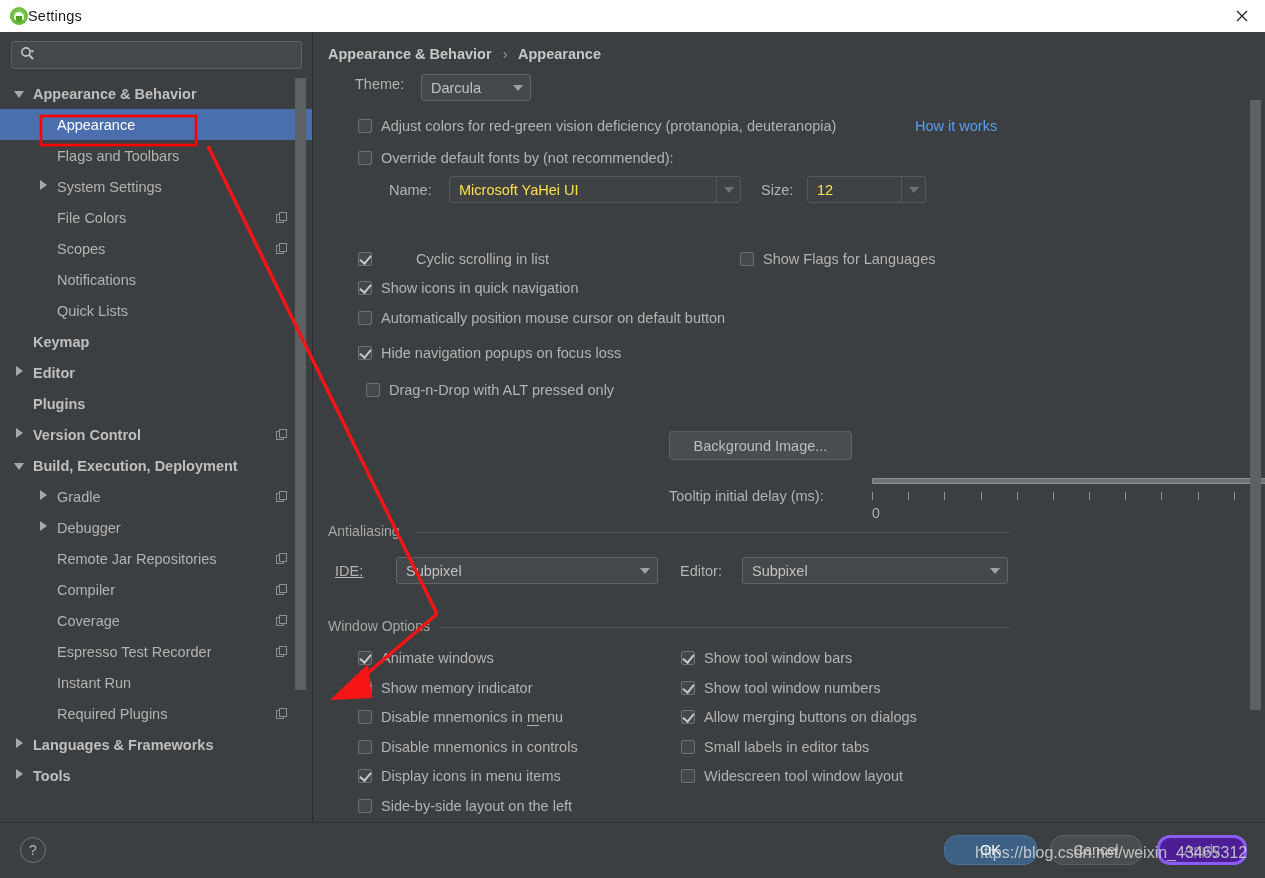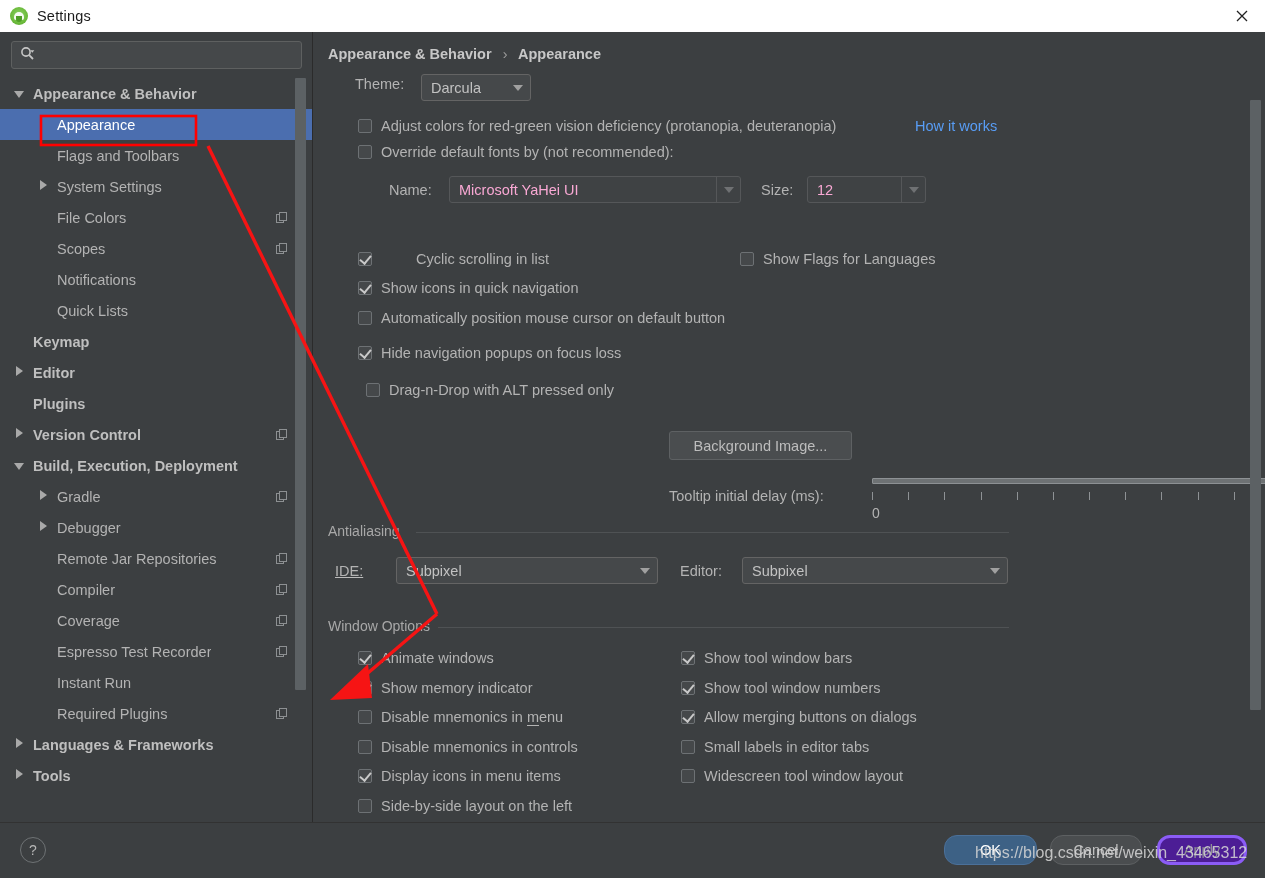--- a/index.html
+++ b/index.html
@@ -23,21 +23,21 @@
   }
   #app-icon:after{
     content:""; position:absolute; left:4px; top:5px; width:10px; height:8px;
     border-radius:5px 5px 2px 2px; background:#ffffff; opacity:.92;
   }
   #app-icon:before{
     content:""; position:absolute; left:6px; top:9px; width:6px; height:6px;
     background:#4f9c27; border-radius:0 0 3px 3px; z-index:2;
   }
   #title-text{
-    margin-left:9px; color:#1b1b1b; font-size:14.5px; letter-spacing:.2px;
+    color:#1b1b1b; font-size:14.5px; letter-spacing:.2px;
   }
   #close-btn{
     position:absolute; right:0; top:0; width:46px; height:32px;
     display:flex; align-items:center; justify-content:center; cursor:default;
   }
   #close-btn svg{ display:block; }
 
   
   #sidebar{
     position:absolute; left:0; top:32px; width:313px; height:790px;
@@ -109,21 +109,21 @@
     padding:0 0 0 9px; font-size:14.5px; color:#c2c2c2;
   }
   .combo .val{ flex:1 1 auto; white-space:nowrap; overflow:hidden; }
   .combo .caret{
     width:24px; flex:0 0 auto; display:flex; align-items:center; justify-content:center;
   }
   .combo .caret:after{
     content:""; border-left:5px solid transparent; border-right:5px solid transparent;
     border-top:6px solid #a0a0a0;
   }
-  .combo.disabled{ border-color:#555759; color:#f9a8d4; background:#3f4244; }
+  .combo.disabled{ border-color:#555759; color:#fde047; background:#3f4244; }
   .combo.disabled .caret:after{ border-top-color:#6f7173; }
   .combo.split .caret{
     border-left:1px solid #555759; height:25px; margin-left:0;
   }
 
   .cb{ display:flex; align-items:center; position:absolute; }
   .cb .box{
     width:14px; height:14px; border:1px solid #6d7174; border-radius:2px;
     background:#45484a; flex:0 0 auto; position:relative;
   }
@@ -375,21 +375,21 @@
     <span class="val">Darcula</span>
     <span class="caret"></span>
   </div>
 
   <div class="cb" style="left:44px; top:86px;">
     <span class="box"></span>
     <span class="txt">Adjust colors for red-green vision deficiency (protanopia, deuteranopia)</span>
   </div>
   <a id="how-it-works" style="left:601px; top:86px;">How it works</a>
 
-  <div class="cb" style="left:44px; top:112px;">
+  <div class="cb" style="left:44px; top:118px;">
     <span class="box"></span>
     <span class="txt">Override default fonts by (not recommended):</span>
   </div>
 
   <div class="row" style="left:75px; top:150px;">
     <span class="lbl">Name:</span>
   </div>
   <div class="combo split disabled" style="position:absolute; left:135px; top:144px; width:292px;">
     <span class="val">Microsoft YaHei UI</span>
     <span class="caret"></span>

